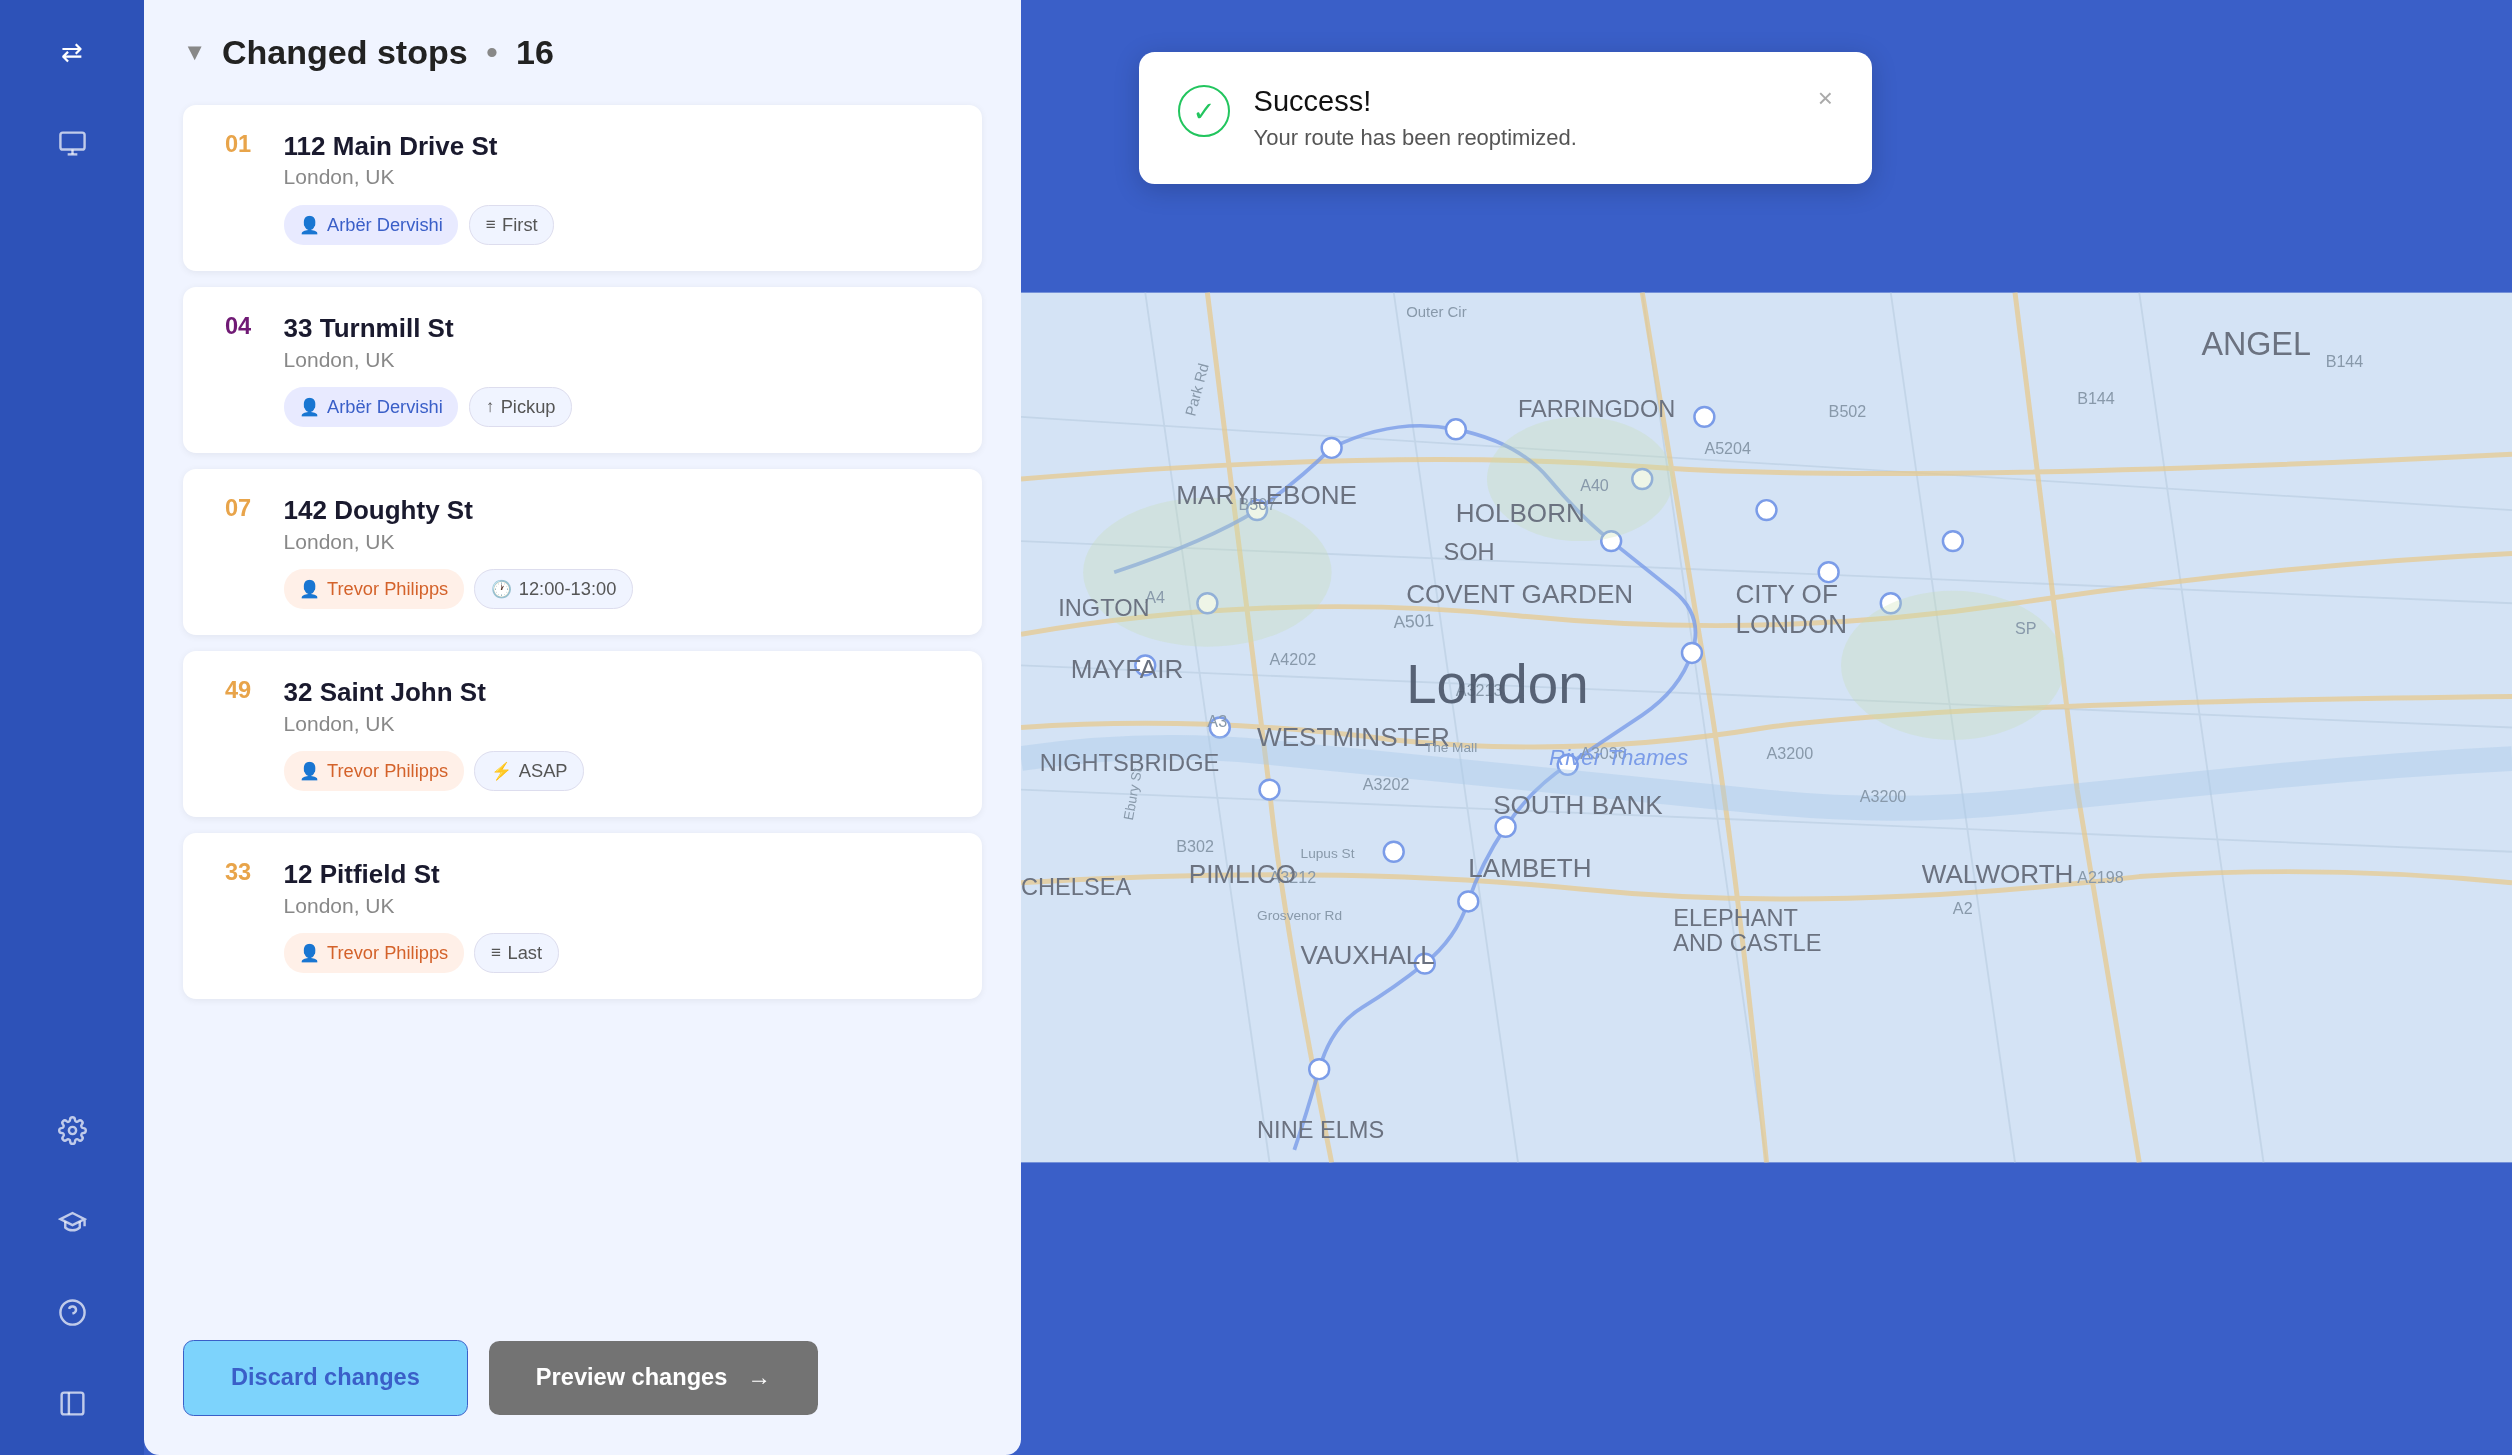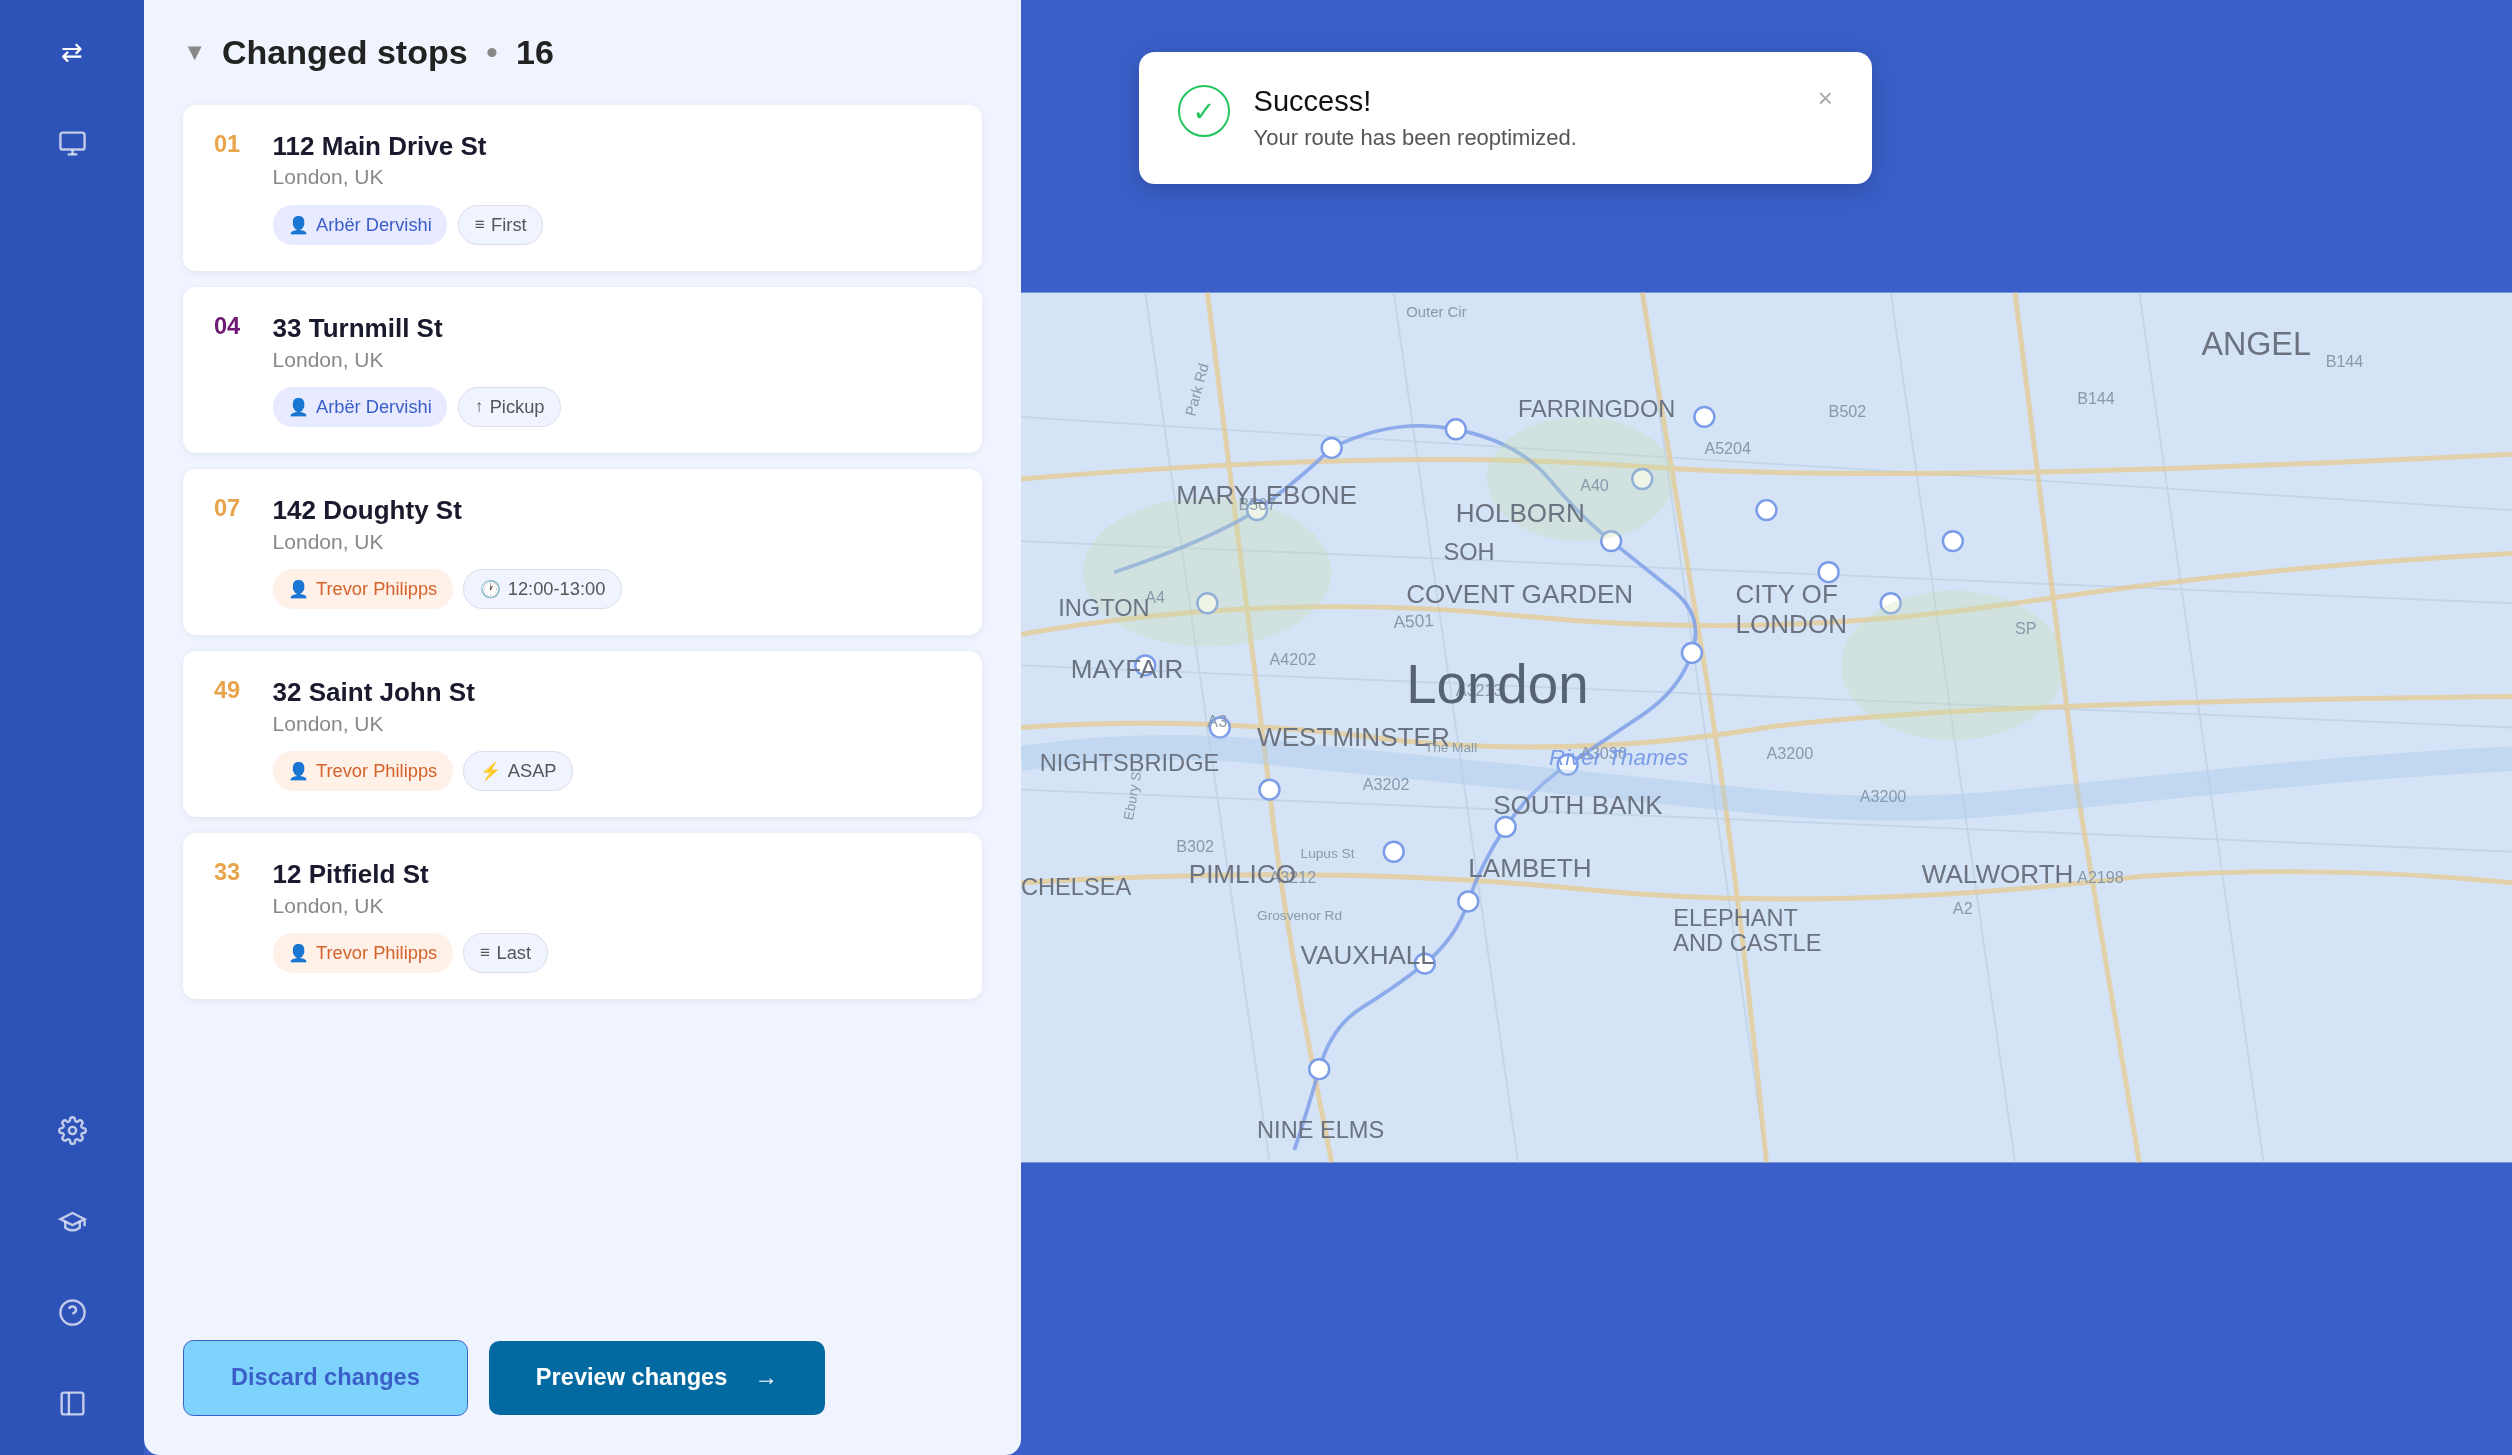--- a/index.html
+++ b/index.html
@@ -83,21 +83,21 @@
     
     .stops-list {
       flex: 1;
       overflow-y: auto;
       padding: 13px 39px;
     }
 
     .stop-item {
       background: white;
       border-radius: 13px;
-      padding: 26px 31px;
+      padding: 26px 42px;
       margin-bottom: 15.7px;
       box-shadow: 0 1.3px 7.9px rgba(0,0,0,0.06);
     }
 
     .stop-row-top {
       display: flex;
       align-items: flex-start;
       gap: 19.6px;
     }
 
@@ -168,28 +168,28 @@
       background: #7dd3fc;
       color: #3a5fc8;
       font-size: 23.6px;
       font-weight: 600;
       cursor: pointer;
     }
     .btn-preview {
       padding: 23.6px 47px;
       border-radius: 10.5px;
       border: none;
-      background: #0369a1;
+      background: #737373;
       color: white;
       font-size: 23.6px;
       font-weight: 600;
       cursor: pointer;
       display: flex;
       align-items: center;
-      gap: 27px;
+      gap: 20px;
     }
 
     
     .map-area {
       flex: 1;
       position: relative;
       overflow: hidden;
     }
 
     

